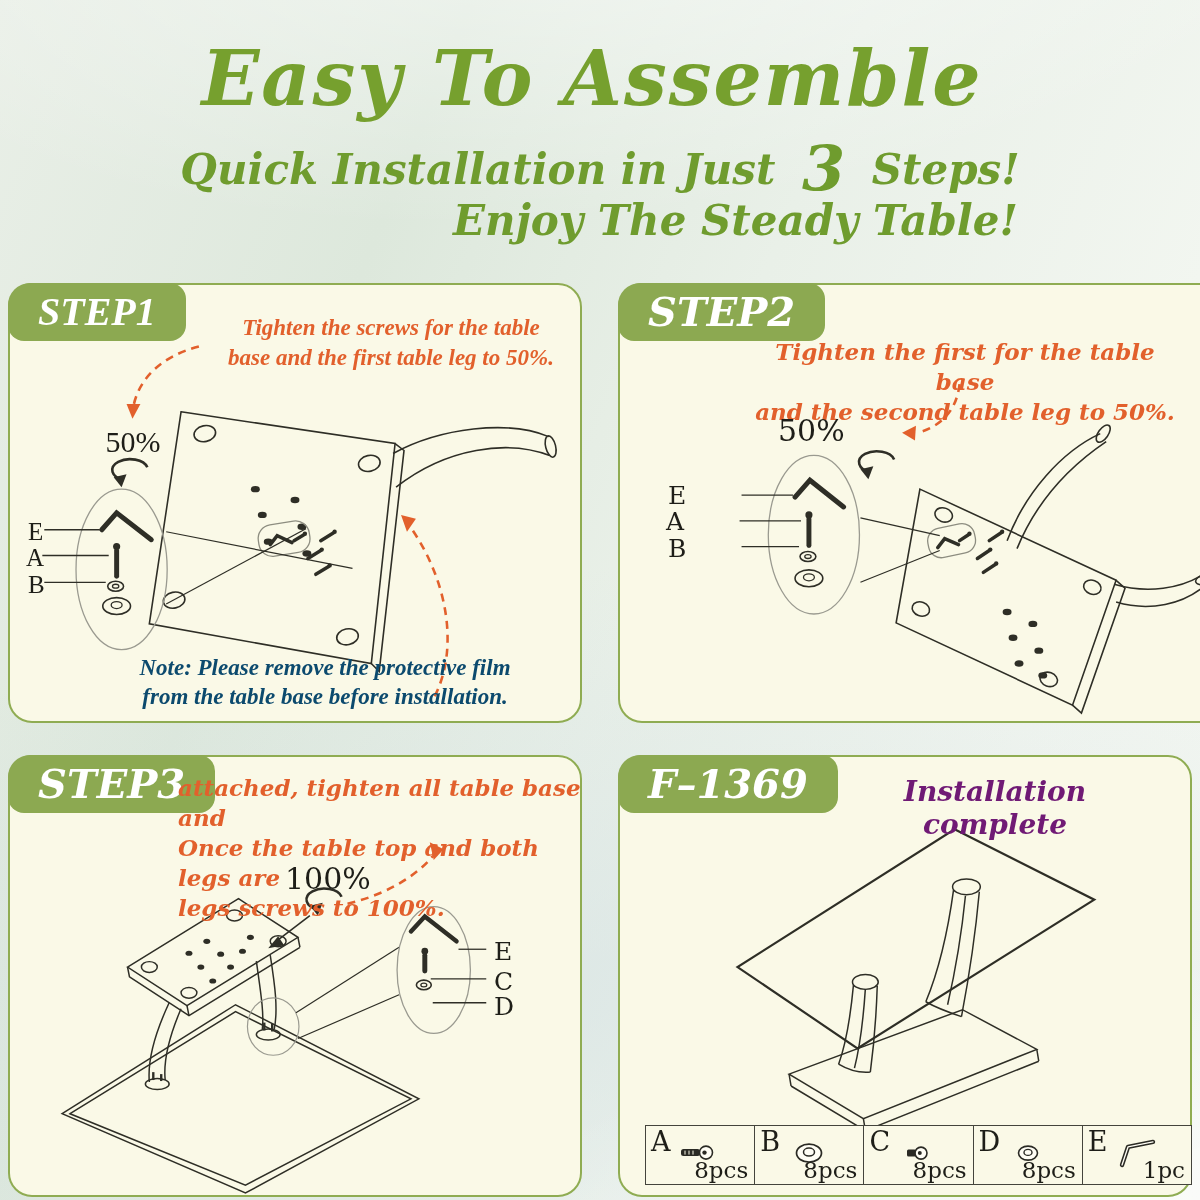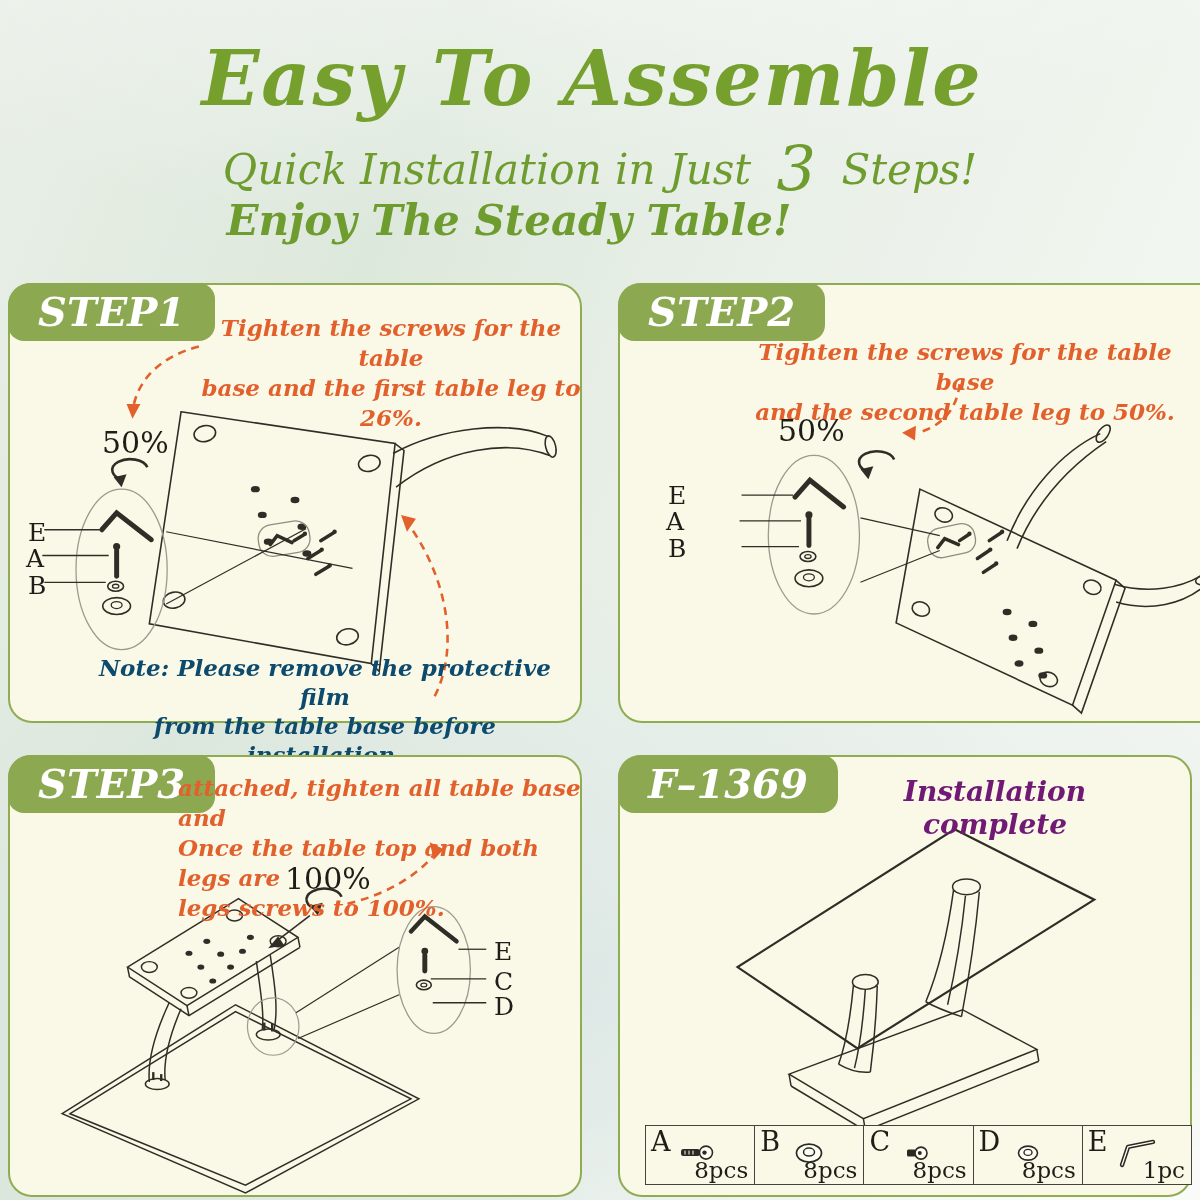--- a/index.html
+++ b/index.html
@@ -16,28 +16,28 @@
          background:radial-gradient(ellipse at 45% 60%,rgba(210,224,226,.55),rgba(210,224,226,0) 70%);
          transform:rotate(-5deg);}
   .wave3{left:420px;top:980px;width:1100px;height:420px;border-radius:50%;
          background:radial-gradient(ellipse at 60% 60%,rgba(255,255,255,.6),rgba(255,255,255,0) 70%);
          transform:rotate(-8deg);}
 
   
   .title{position:absolute;left:0;top:34px;width:1184px;text-align:center;
          font-size:76px;font-weight:bold;font-style:italic;color:#76a02e;letter-spacing:2px;}
   .sub1{position:absolute;left:0;top:132px;width:1200px;text-align:center;
-        font-size:42px;font-weight:normal;font-style:italic;color:#6f9c2e;}
+        font-size:42px;font-weight:bold;font-style:italic;color:#6f9c2e;}
   .sub1 .big3{font-size:62px;font-style:italic;vertical-align:-6px;padding:0 12px;}
-  .sub2{position:absolute;left:0;top:196px;width:1018px;text-align:center;
+  .sub2{position:absolute;left:0;top:196px;width:1018px;text-align:right;
         font-size:42px;font-weight:bold;font-style:italic;color:#6f9c2e;}
 
   
   .panel{position:absolute;background:#faf9e7;border:2px solid #8fac52;border-radius:24px;box-sizing:border-box;}
-  .p1{left:8px;top:283px;width:574px;height:440px;}
+  .p1{left:8px;top:283px;width:574px;height:440px;font-family:Liberation Serif, serif;}
   .p2{left:618px;top:283px;width:693px;height:440px;}
   .p3{left:8px;top:755px;width:574px;height:442px;}
   .p4{left:618px;top:755px;width:574px;height:442px;}
   .badge{position:absolute;left:-2px;top:-2px;height:58px;line-height:58px;padding:0 30px;
          background:#8ca951;color:#ffffff;font-size:40px;font-style:italic;font-weight:bold;
          border-radius:22px 16px 16px 16px;}
   .psvg{position:absolute;left:0;top:0;width:100%;height:100%;}
 
   .instr{position:absolute;color:#e2602c;font-weight:bold;font-style:italic;font-size:23px;line-height:30px;}
   .instr.c{text-align:center;}
@@ -147,21 +147,21 @@
         <path d="M190,62 C152,72 130,94 124,122" fill="none" stroke="#e2602c" stroke-width="2.6" stroke-dasharray="8 6"></path>
         <polygon points="117,120 131,120 123,135" fill="#e2602c"></polygon>
       </g>
       <g>
         <path d="M428,415 C452,368 442,300 404,245" fill="none" stroke="#e2602c" stroke-width="2.6" stroke-dasharray="8 6"></path>
         <polygon points="394,232 409,236 400,249" fill="#e2602c"></polygon>
       </g>
     </svg>
     <div class="instr c" style="left:185px;top:28px;width:392px;">
       <div>Tighten the screws for the table</div>
-      <div>base and the first table leg to 26%.</div>
+      <div>base and the first table leg to 50%.</div>
     </div>
     <div class="pct" style="left:92px;top:140px;width:62px;">50%</div>
     <span class="hw-label" style="left:18px;top:233px;">E</span>
     <span class="hw-label" style="left:16px;top:259px;">A</span>
     <span class="hw-label" style="left:18px;top:286px;">B</span>
     <div class="note">
       <div>Note: Please remove the protective film</div>
       <div>from the table base before installation.</div>
     </div>
   </section>
@@ -241,21 +241,21 @@
         <path d="M216,176 A18,11 0 1 0 192,189" fill="none" stroke="#2e2e26" stroke-width="2.6"></path>
         <polygon points="182,186 195,183 190,196" fill="#2e2e26"></polygon>
       </g>
 
       <g>
         <path d="M282,100 C279,128 262,143 240,149" fill="none" stroke="#e2602c" stroke-width="2.6" stroke-dasharray="8 6"></path>
         <polygon points="224,149 238,142 237,157" fill="#e2602c"></polygon>
       </g>
     </svg>
     <div class="instr c" style="left:130px;top:52px;width:430px;">
-      <div>Tighten the screws for the table base</div>
+      <div>Tighten the first for the table base</div>
       <div>and the second table leg to 50%.</div>
     </div>
     <div class="pct" style="left:158px;top:128px;width:62px;">50%</div>
     <span class="hw-label" style="left:48px;top:196px;">E</span>
     <span class="hw-label" style="left:46px;top:222px;">A</span>
     <span class="hw-label" style="left:48px;top:249px;">B</span>
   </section>
 
   <section class="panel p3">
     <div class="badge">STEP3</div>

